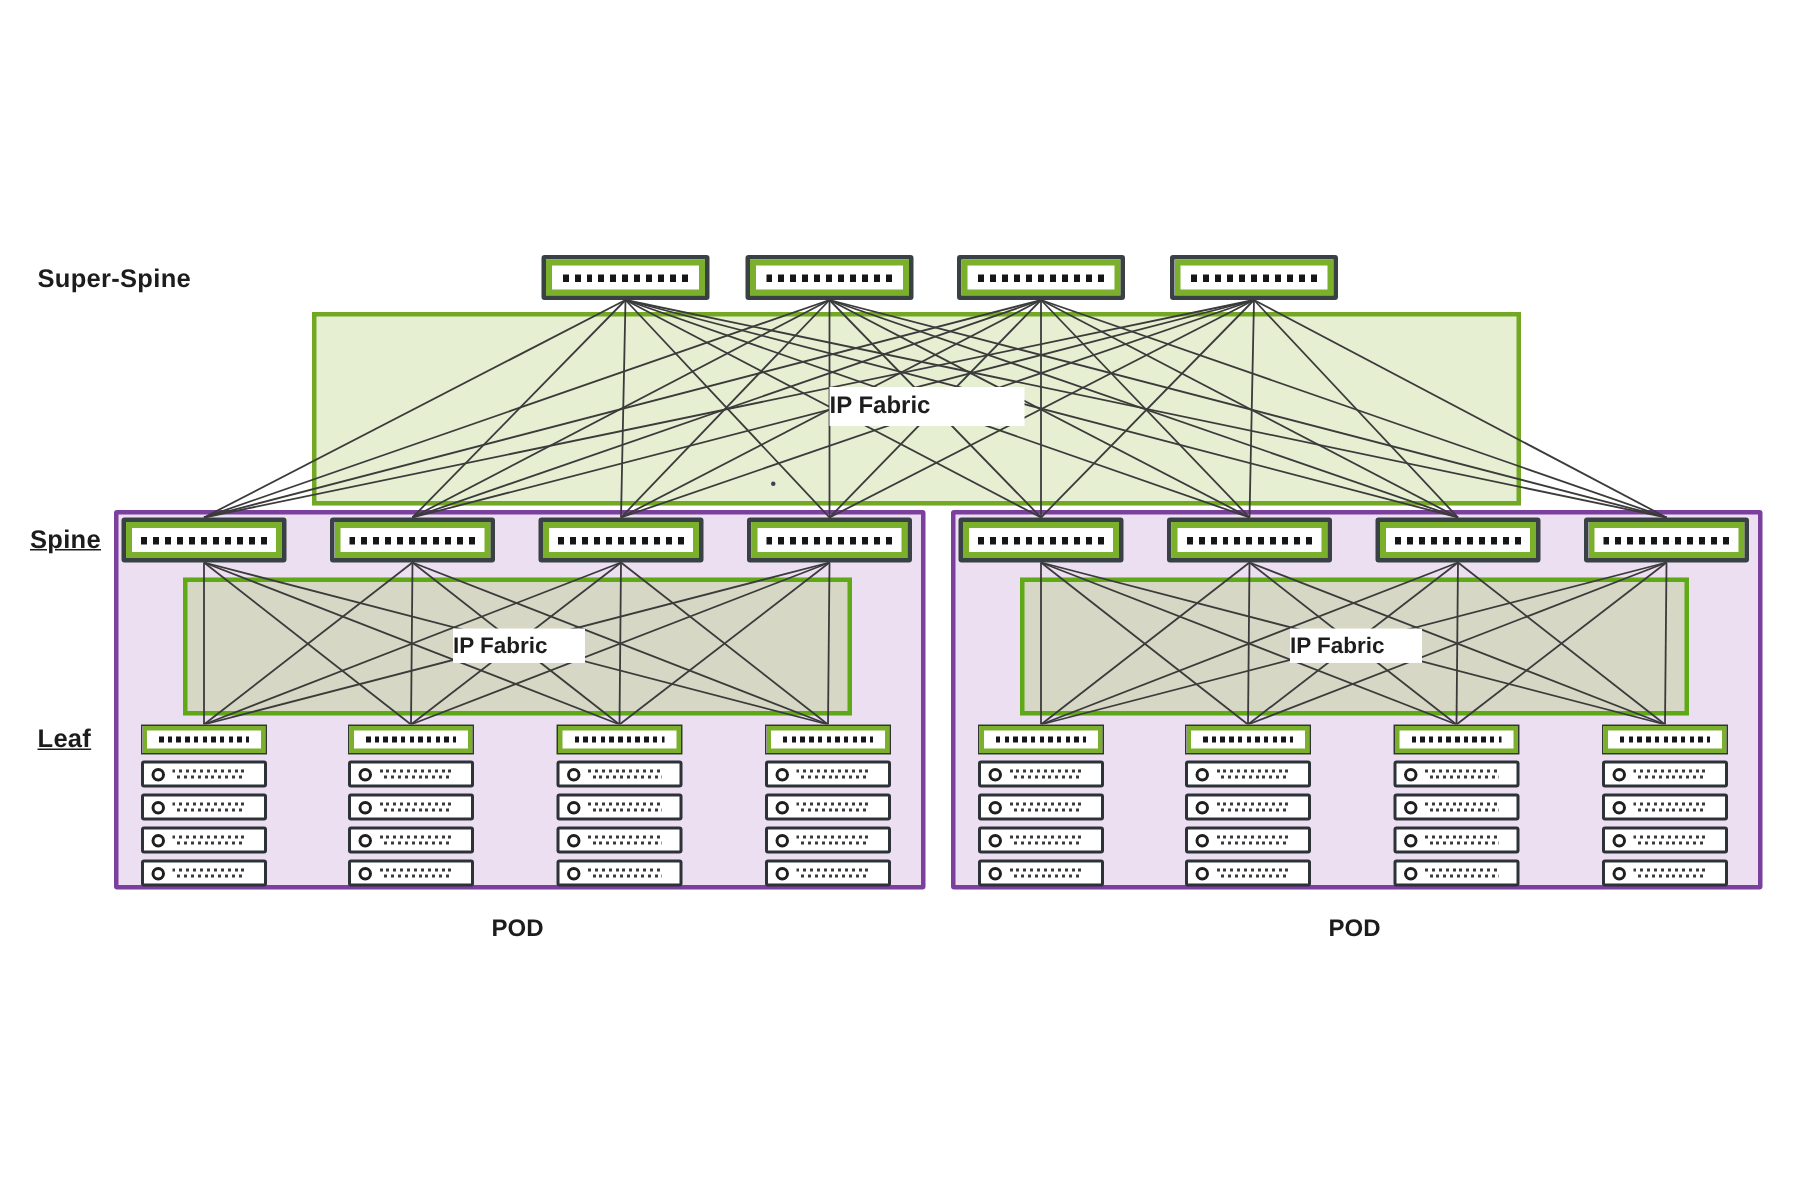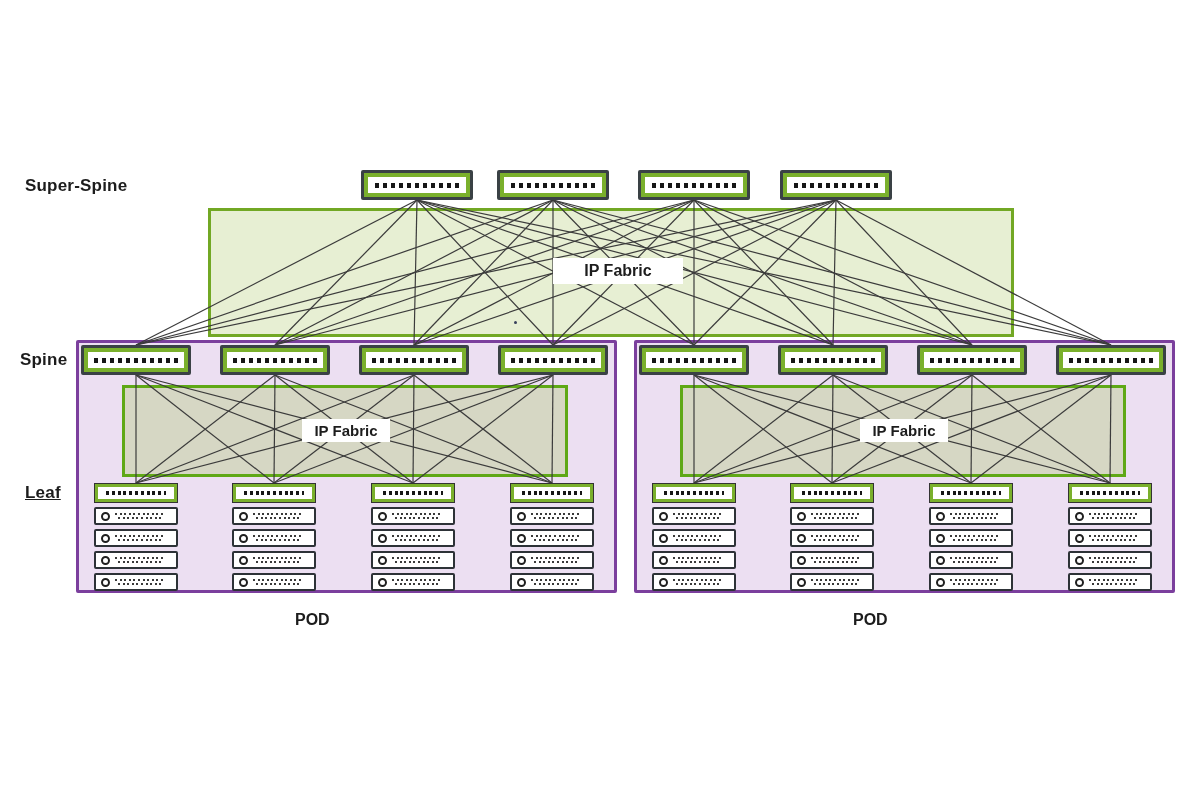--- a/index.html
+++ b/index.html
@@ -2,45 +2,45 @@
 <html style="--green: #7ab02c; --dark: #3a4145; --superFill: #e7efd3; --superBorder: #72a824; --podFill: #ecdff2; --podBorder: #7b3f9d; --podFabricFill: #d6d7c4; --podFabricBorder: #5fa816; --labelBg: #ffffff; --text: #1c1c1c;"><head>
 <meta charset="utf-8">
 <style>
   html,body{margin:0;padding:0;background:#fff;}
   .canvas{
     position:relative;width:1200px;height:800px;background:#ffffff;overflow:hidden;
     font-family:"Liberation Sans",sans-serif;color:var(--text,#1c1c1c);
   }
   .row-label{position:absolute;font-size:17px;font-weight:600;letter-spacing:.2px;z-index:4;}
   #lbl-superspine{left:25px;top:176px;}
-  #lbl-spine{left:20px;top:350px;}
+  #lbl-spine{left:20px;top:350px;text-decoration:underline;}
   #lbl-leaf{left:25px;top:483px;text-decoration:underline;}
 
   .big-fabric{
     position:absolute;left:208px;top:208px;width:806px;height:129px;
     background:var(--superFill);border:3px solid var(--superBorder);box-sizing:border-box;
   }
   .pod{
     position:absolute;top:340px;width:541px;height:253px;box-sizing:border-box;
     background:var(--podFill);border:3px solid var(--podBorder);border-radius:2px;
   }
   #pod-0{left:76px;}
   #pod-1{left:634px;}
   .inner-fabric{
     position:absolute;left:43px;top:42px;width:446px;height:92px;box-sizing:border-box;
     background:var(--podFabricFill);border:3px solid var(--podFabricBorder);
   }
   .fabric-label{
-    position:absolute;background:var(--labelBg,#fff);z-index:4;text-align:center;
+    position:absolute;background:var(--labelBg,#fff);z-index:4;
     font-weight:600;color:#1d1d1d;
   }
   .super-fabric-label{left:553px;top:258px;width:130px;height:26px;line-height:26px;font-size:16px;}
   .pod-fabric-label{left:223px;top:76px;width:88px;height:23px;line-height:23px;font-size:15px;}
 
-  .pod-caption{position:absolute;width:100px;top:611px;font-size:16px;font-weight:600;z-index:4;}
+  .pod-caption{position:absolute;width:100px;top:611px;text-align:center;font-size:16px;font-weight:600;z-index:4;}
   #cap-0{left:295px;}
   #cap-1{left:853px;}
 
   #links{position:absolute;left:0;top:0;z-index:2;}
 
   .node{position:absolute;z-index:3;box-sizing:border-box;}
   .switch{
     border:3px solid var(--dark);background:#fff;border-radius:2px;
     box-shadow:inset 0 0 0 4px var(--green);
     display:flex;align-items:center;justify-content:center;

